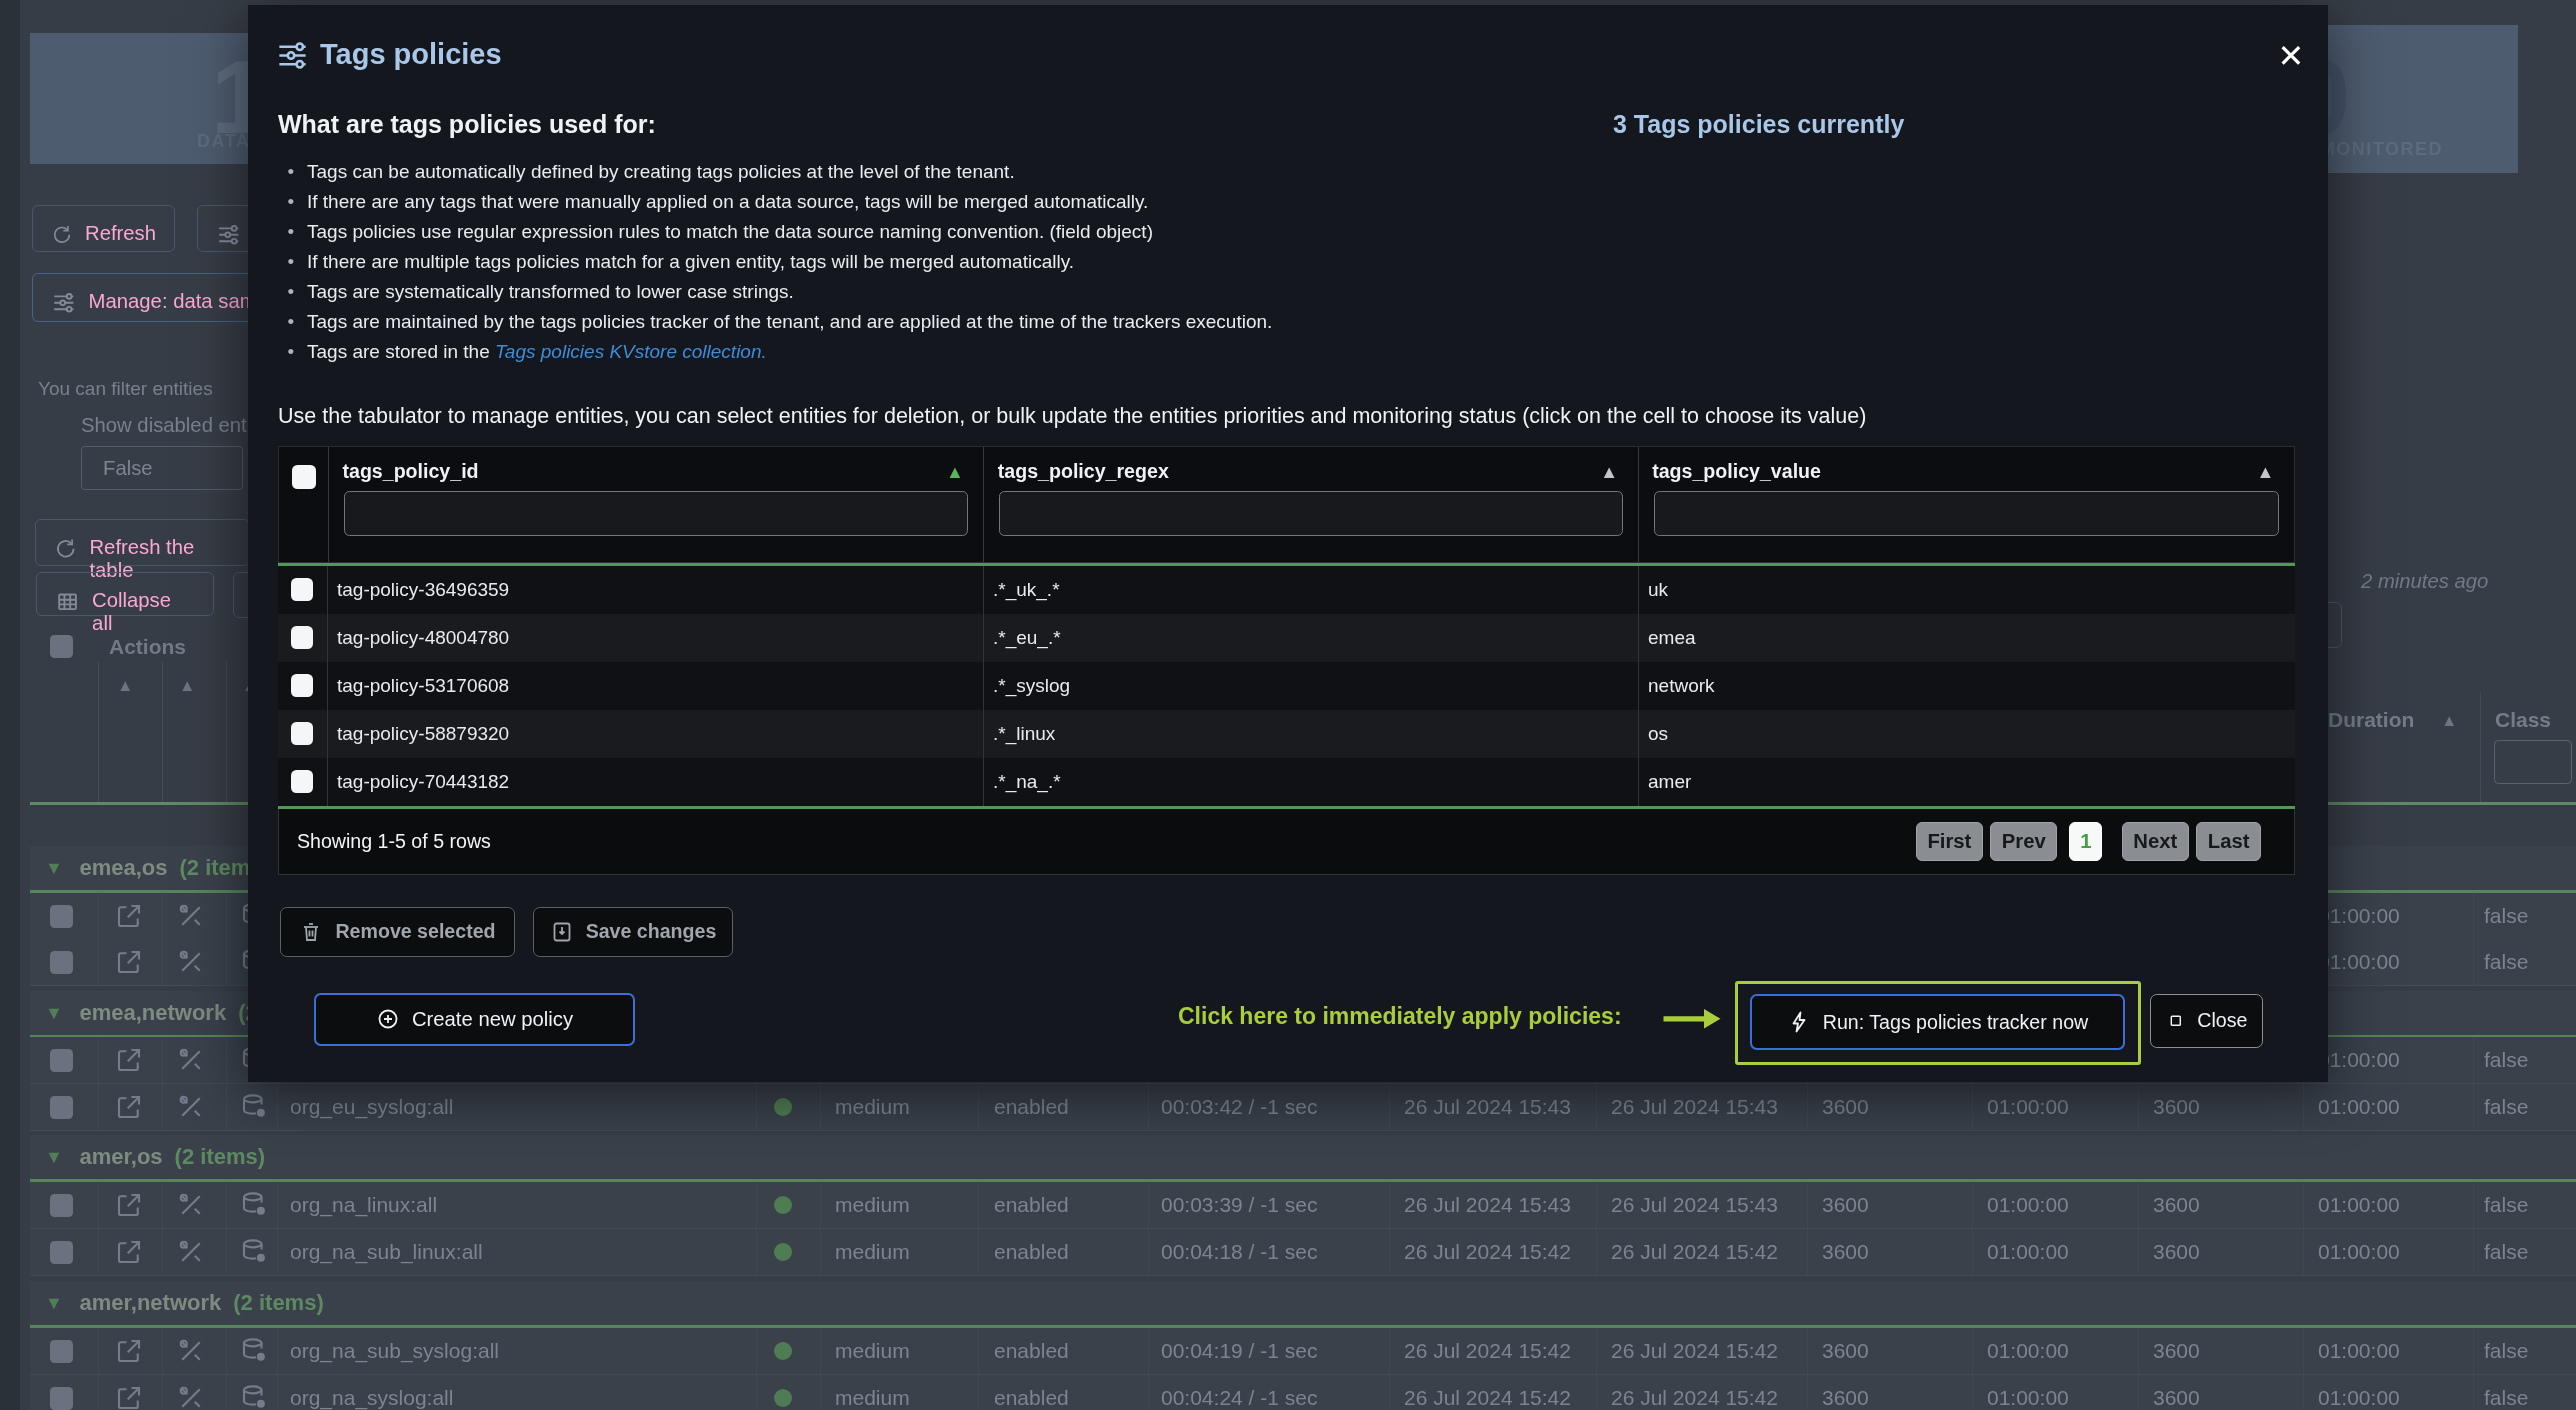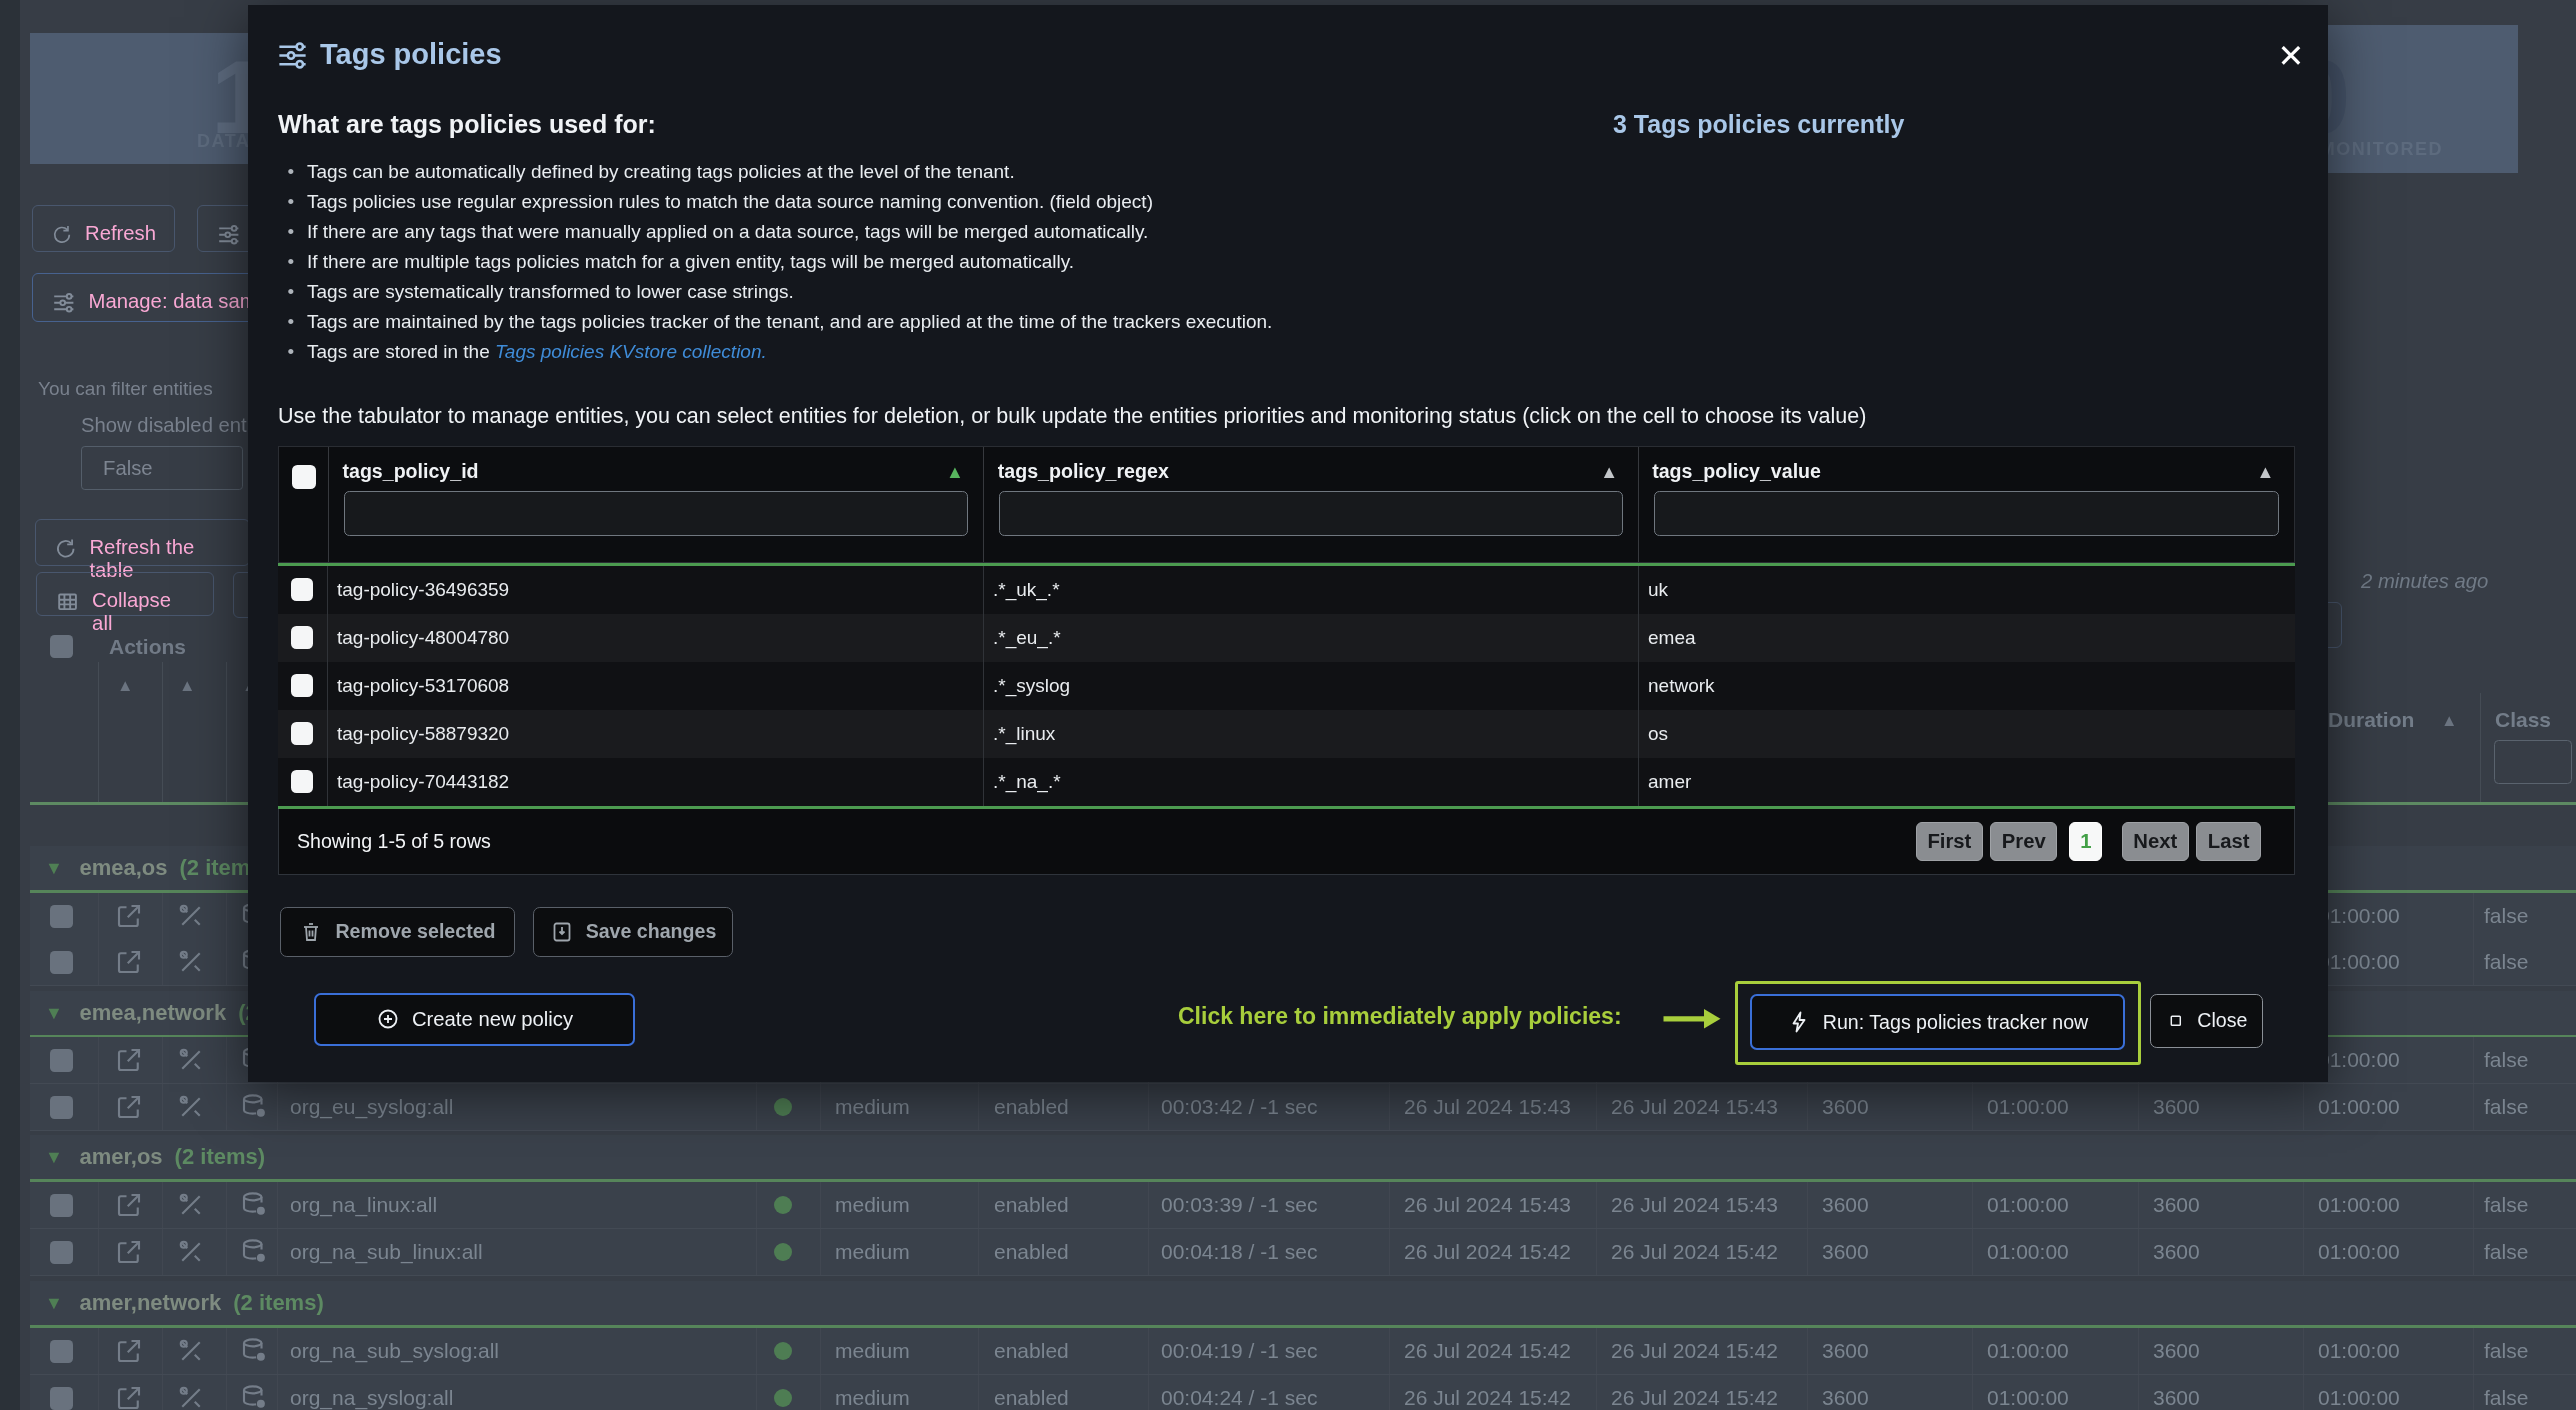--- a/index.html
+++ b/index.html
@@ -599,22 +599,22 @@
       </svg>
   </span>
   <div class="m-title">Tags policies</div>
   <div class="m-close">✕</div>
 
   <div class="m-heading">What are tags policies used for:</div>
   <div class="m-count">3 Tags policies currently</div>
 
   <ul id="bullets">
       <li><span>Tags can be automatically defined by creating tags policies at the level of the tenant.</span></li>
+      <li><span>If there are any tags that were manually applied on a data source, tags will be merged automatically.</span></li>
       <li><span>Tags policies use regular expression rules to match the data source naming convention. (field object)</span></li>
-      <li><span>If there are any tags that were manually applied on a data source, tags will be merged automatically.</span></li>
       <li><span>If there are multiple tags policies match for a given entity, tags will be merged automatically.</span></li>
       <li><span>Tags are systematically transformed to lower case strings.</span></li>
       <li><span>Tags are maintained by the tags policies tracker of the tenant, and are applied at the time of the trackers execution.</span></li>
       <li><span>Tags are stored in the </span><a class="lnk">Tags policies KVstore collection.</a></li>
     </ul>
 
   <div class="m-note">Use the tabulator to manage entities, you can select entities for deletion, or bulk update the entities priorities and monitoring status (click on the cell to choose its value)</div>
 
   <div id="ptable">
     <div id="phead">

